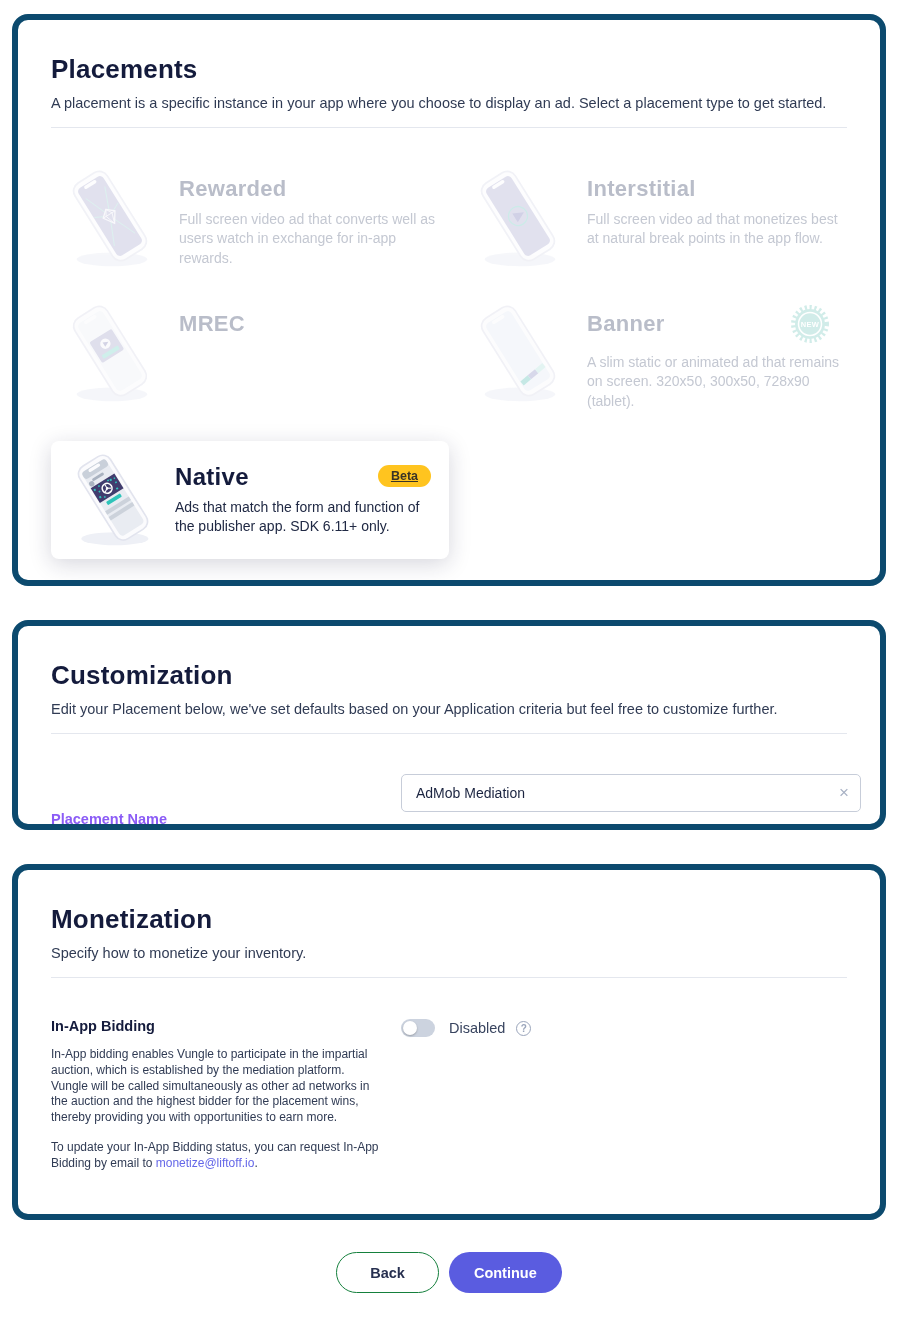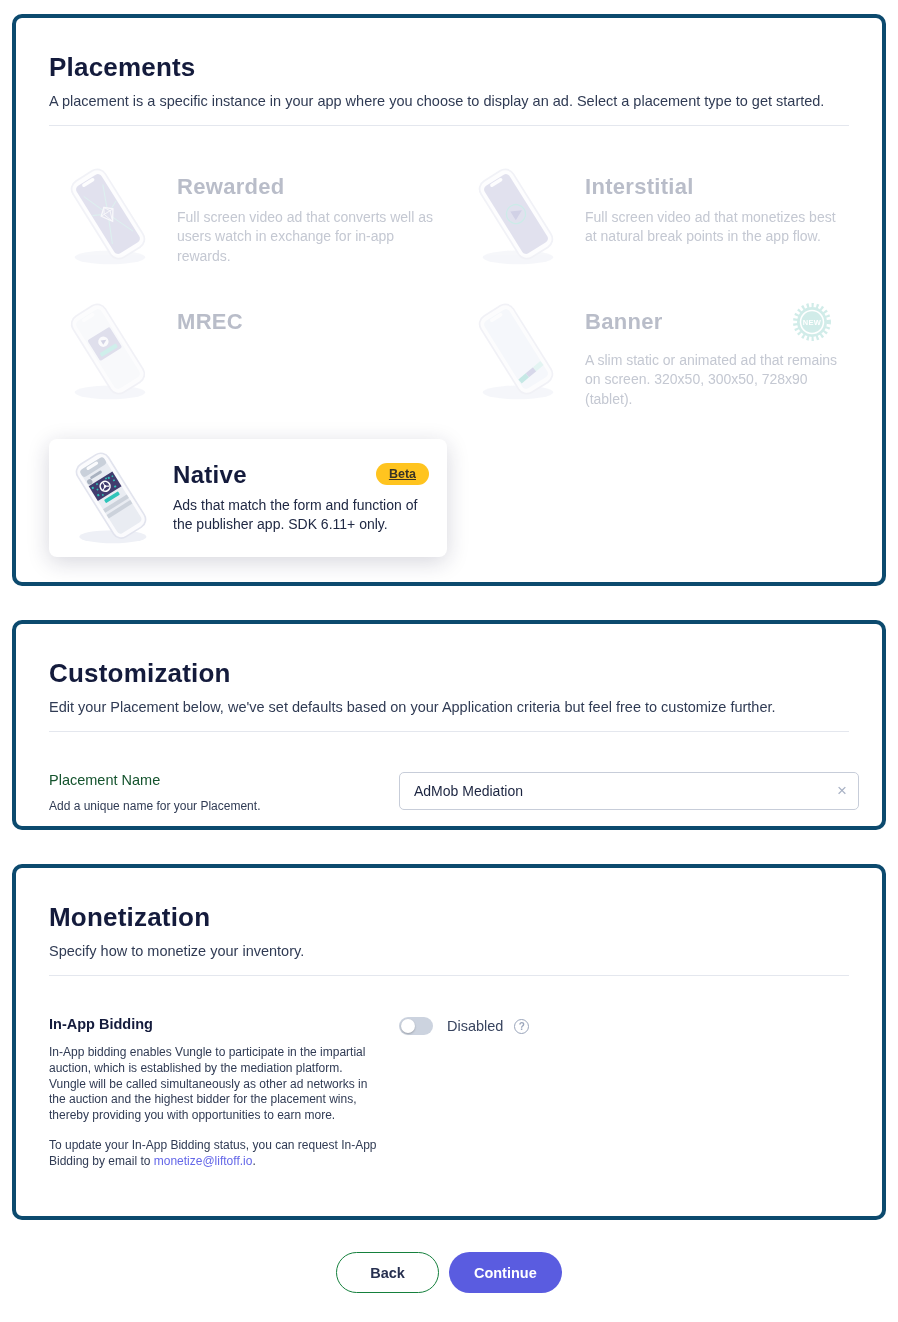--- a/index.html
+++ b/index.html
@@ -1,19 +1,19 @@
 <!DOCTYPE html>
 <html><head>
 <meta charset="utf-8">
 <style>
   * { margin:0; padding:0; box-sizing:border-box; }
   html,body { width:898px; background:#ffffff; font-family:"Liberation Sans", sans-serif; color:#141b3c; }
   body { height:1322px; overflow:hidden; }
 
-  .card { margin:0 12px; border:4px solid #0c4a6e; border-radius:10px; padding:34px 33px; overflow:hidden; background:#fff; }
+  .card { margin:0 12px; border:6px solid #0c4a6e; border-radius:16px; padding:34px 33px; overflow:hidden; background:#fff; }
   #placements-card   { margin-top:14px; height:572px; }
   #customization-card{ margin-top:34px; height:210px; }
   #monetization-card { margin-top:34px; height:356px; }
 
   .card-title { font-size:26px; font-weight:bold; color:#141b3c; letter-spacing:.2px; }
   .card-subtitle { font-size:14.5px; color:#303b54; margin-top:10px; }
   .divider { border:none; border-top:1px solid #e4e7ee; margin-top:16px; }
 
   
   .options-grid { display:grid; grid-template-columns:1fr 1fr; column-gap:10px; row-gap:30px; margin-top:38px; }
@@ -34,21 +34,21 @@
   .option-card .option-text { padding-top:0; }
   .option-card .option-title { color:#141b3c; font-size:24px; }
   .option-card .option-desc { color:#202944; margin-top:7px; max-width:260px; }
   .option-card .option-title-row { padding-right:0; }
   .beta-badge { background:#ffc41f; color:#3a3426; font-size:12.5px; font-weight:bold;
                 border-radius:13px; padding:4px 13px; margin-top:2px;text-decoration:underline; }
 
   
   .field-row { display:flex; margin-top:40px; align-items:flex-start; }
   .field-labels { width:350px; flex:none; }
-  .field-label { font-size:14.5px; font-weight:normal; color:#14532d; }
+  .field-label { font-size:14.5px; font-weight:bold; color:#8b5cf6;margin-top:37px; }
   .field-help  { font-size:12px; color:#303b54; margin-top:11px; }
   .input-wrap { position:relative; width:460px; }
   .text-input { width:460px; height:38px; border:1px solid #c7cdd9; border-radius:5px;
                 font-size:14px; font-family:"Liberation Sans",sans-serif; color:#1b2440;
                 padding:0 34px 0 14px; outline:none; background:#fff; }
   .clear-icon { position:absolute; right:12px; top:9px; color:#a9b2c5; font-size:17px;
                 line-height:20px; cursor:pointer; }
 
   
   .bid-row { display:flex; margin-top:40px; align-items:flex-start; }

